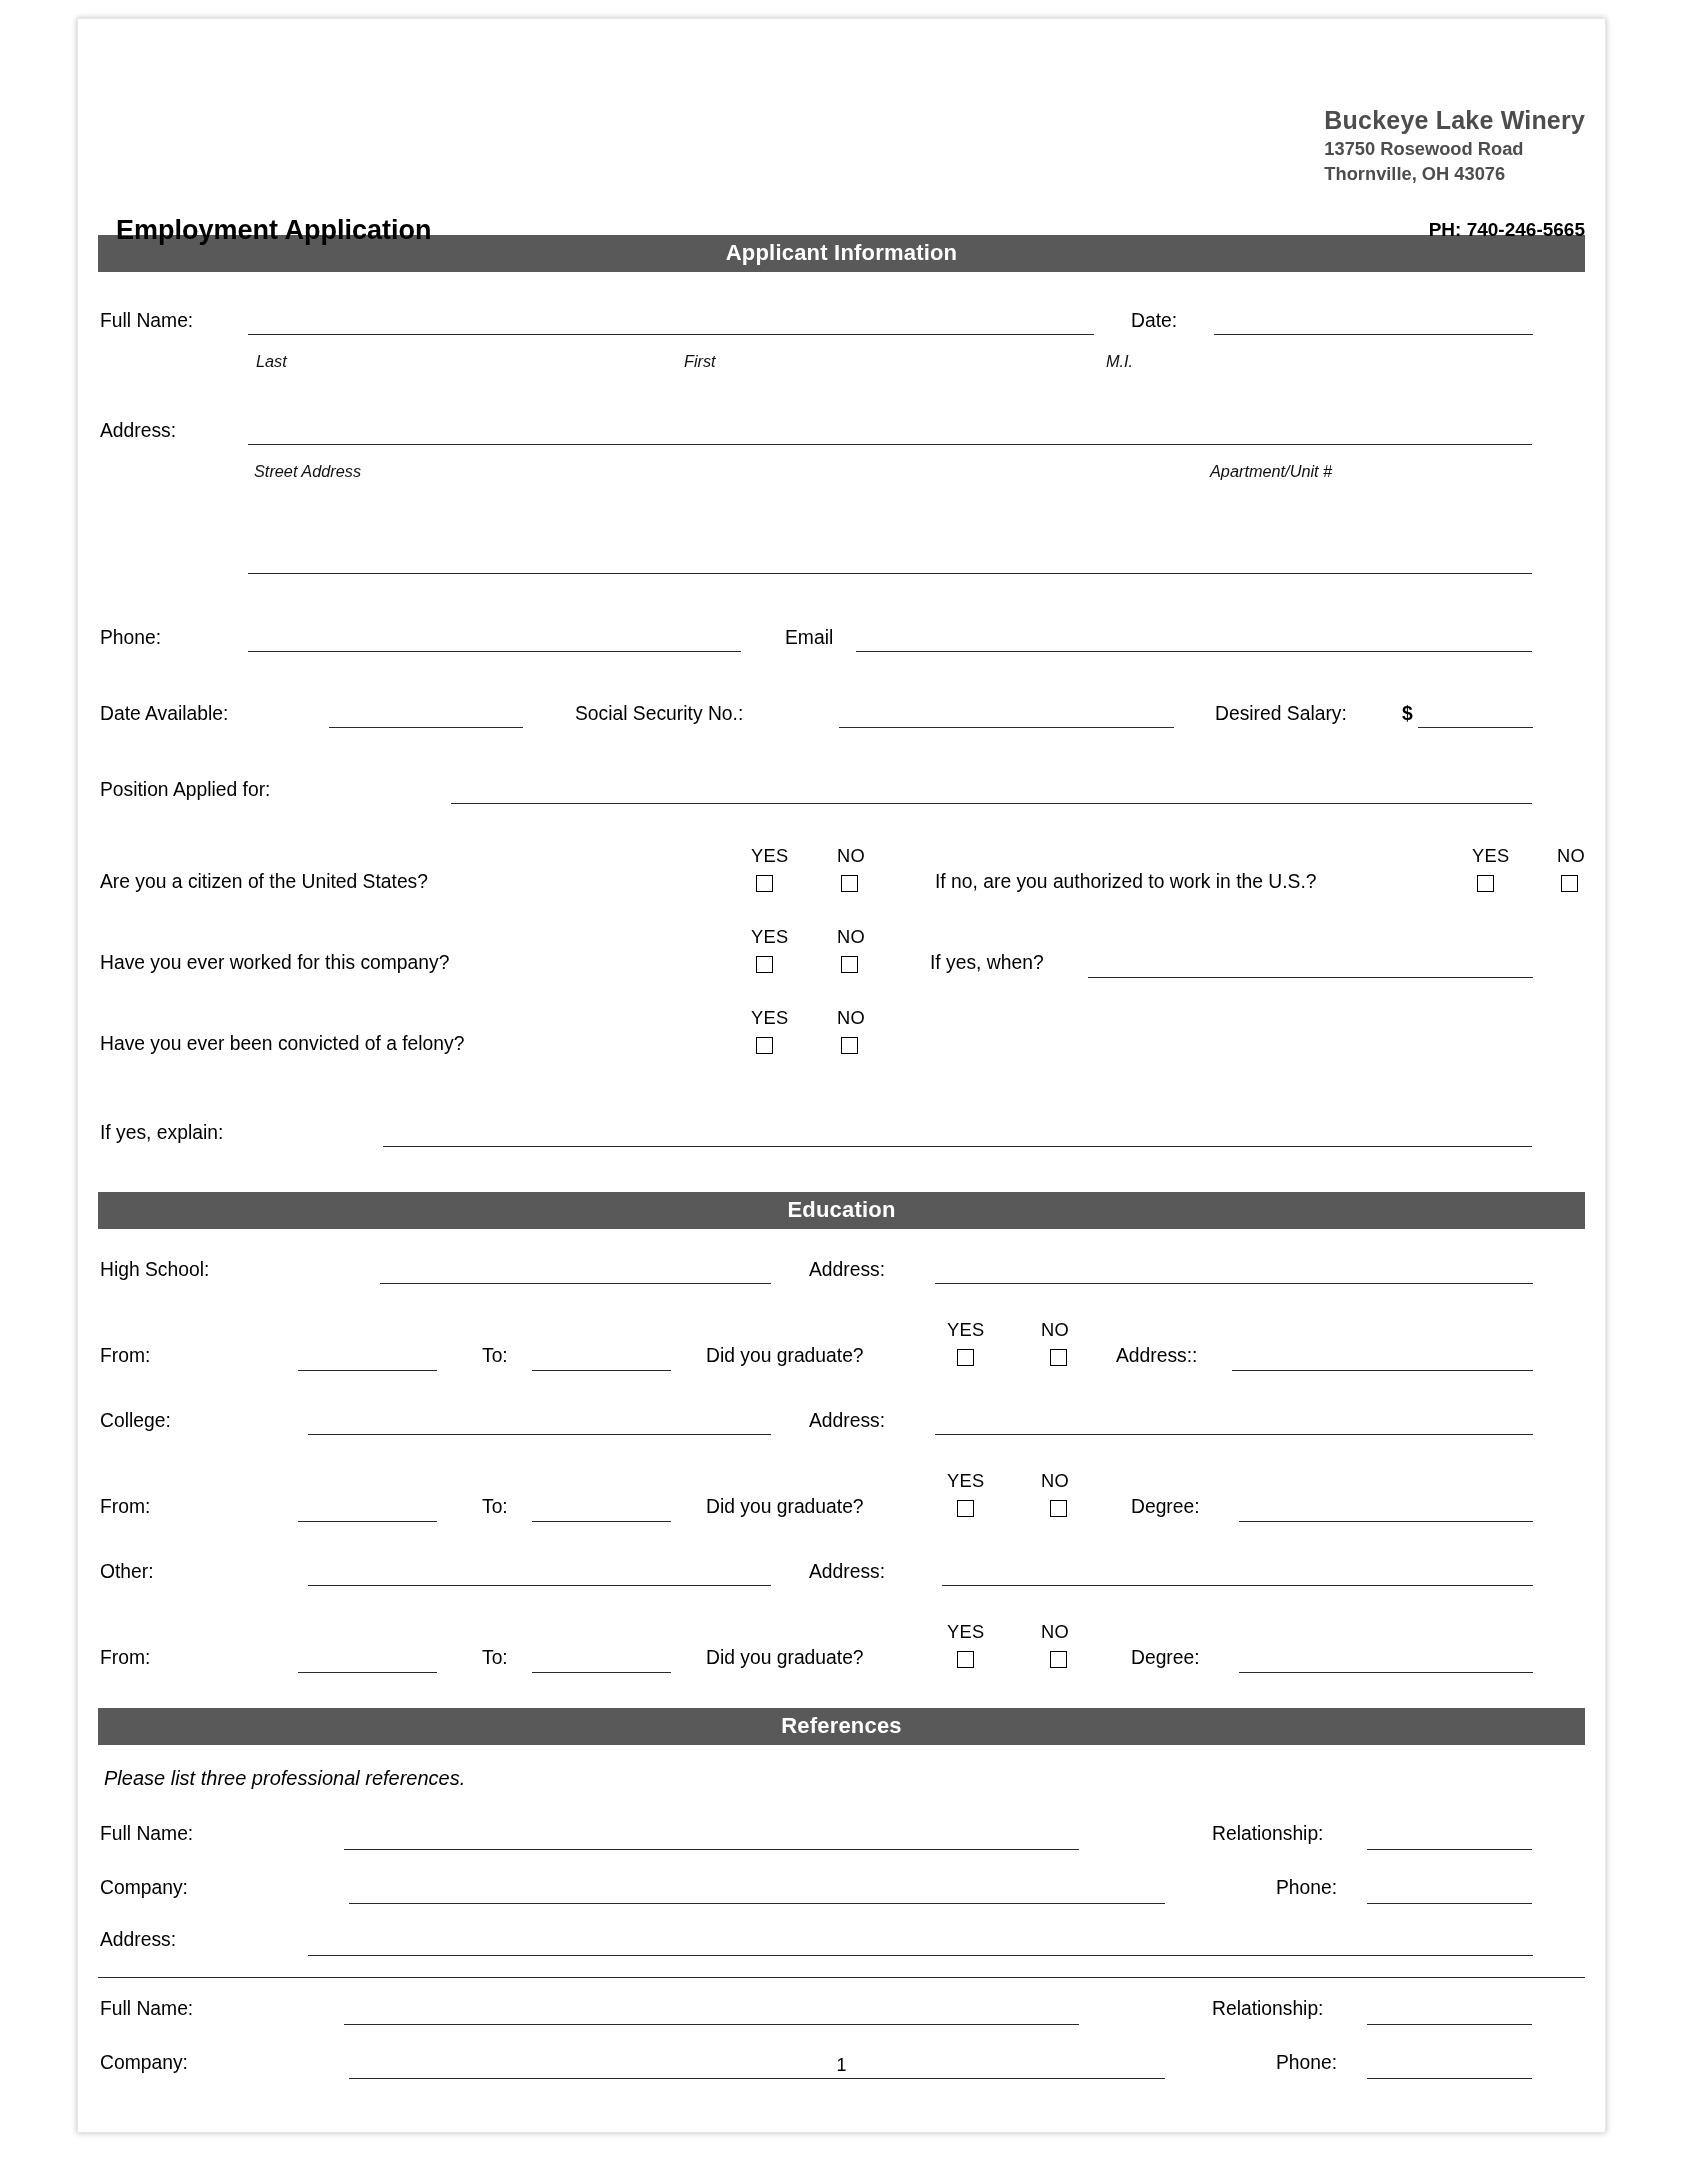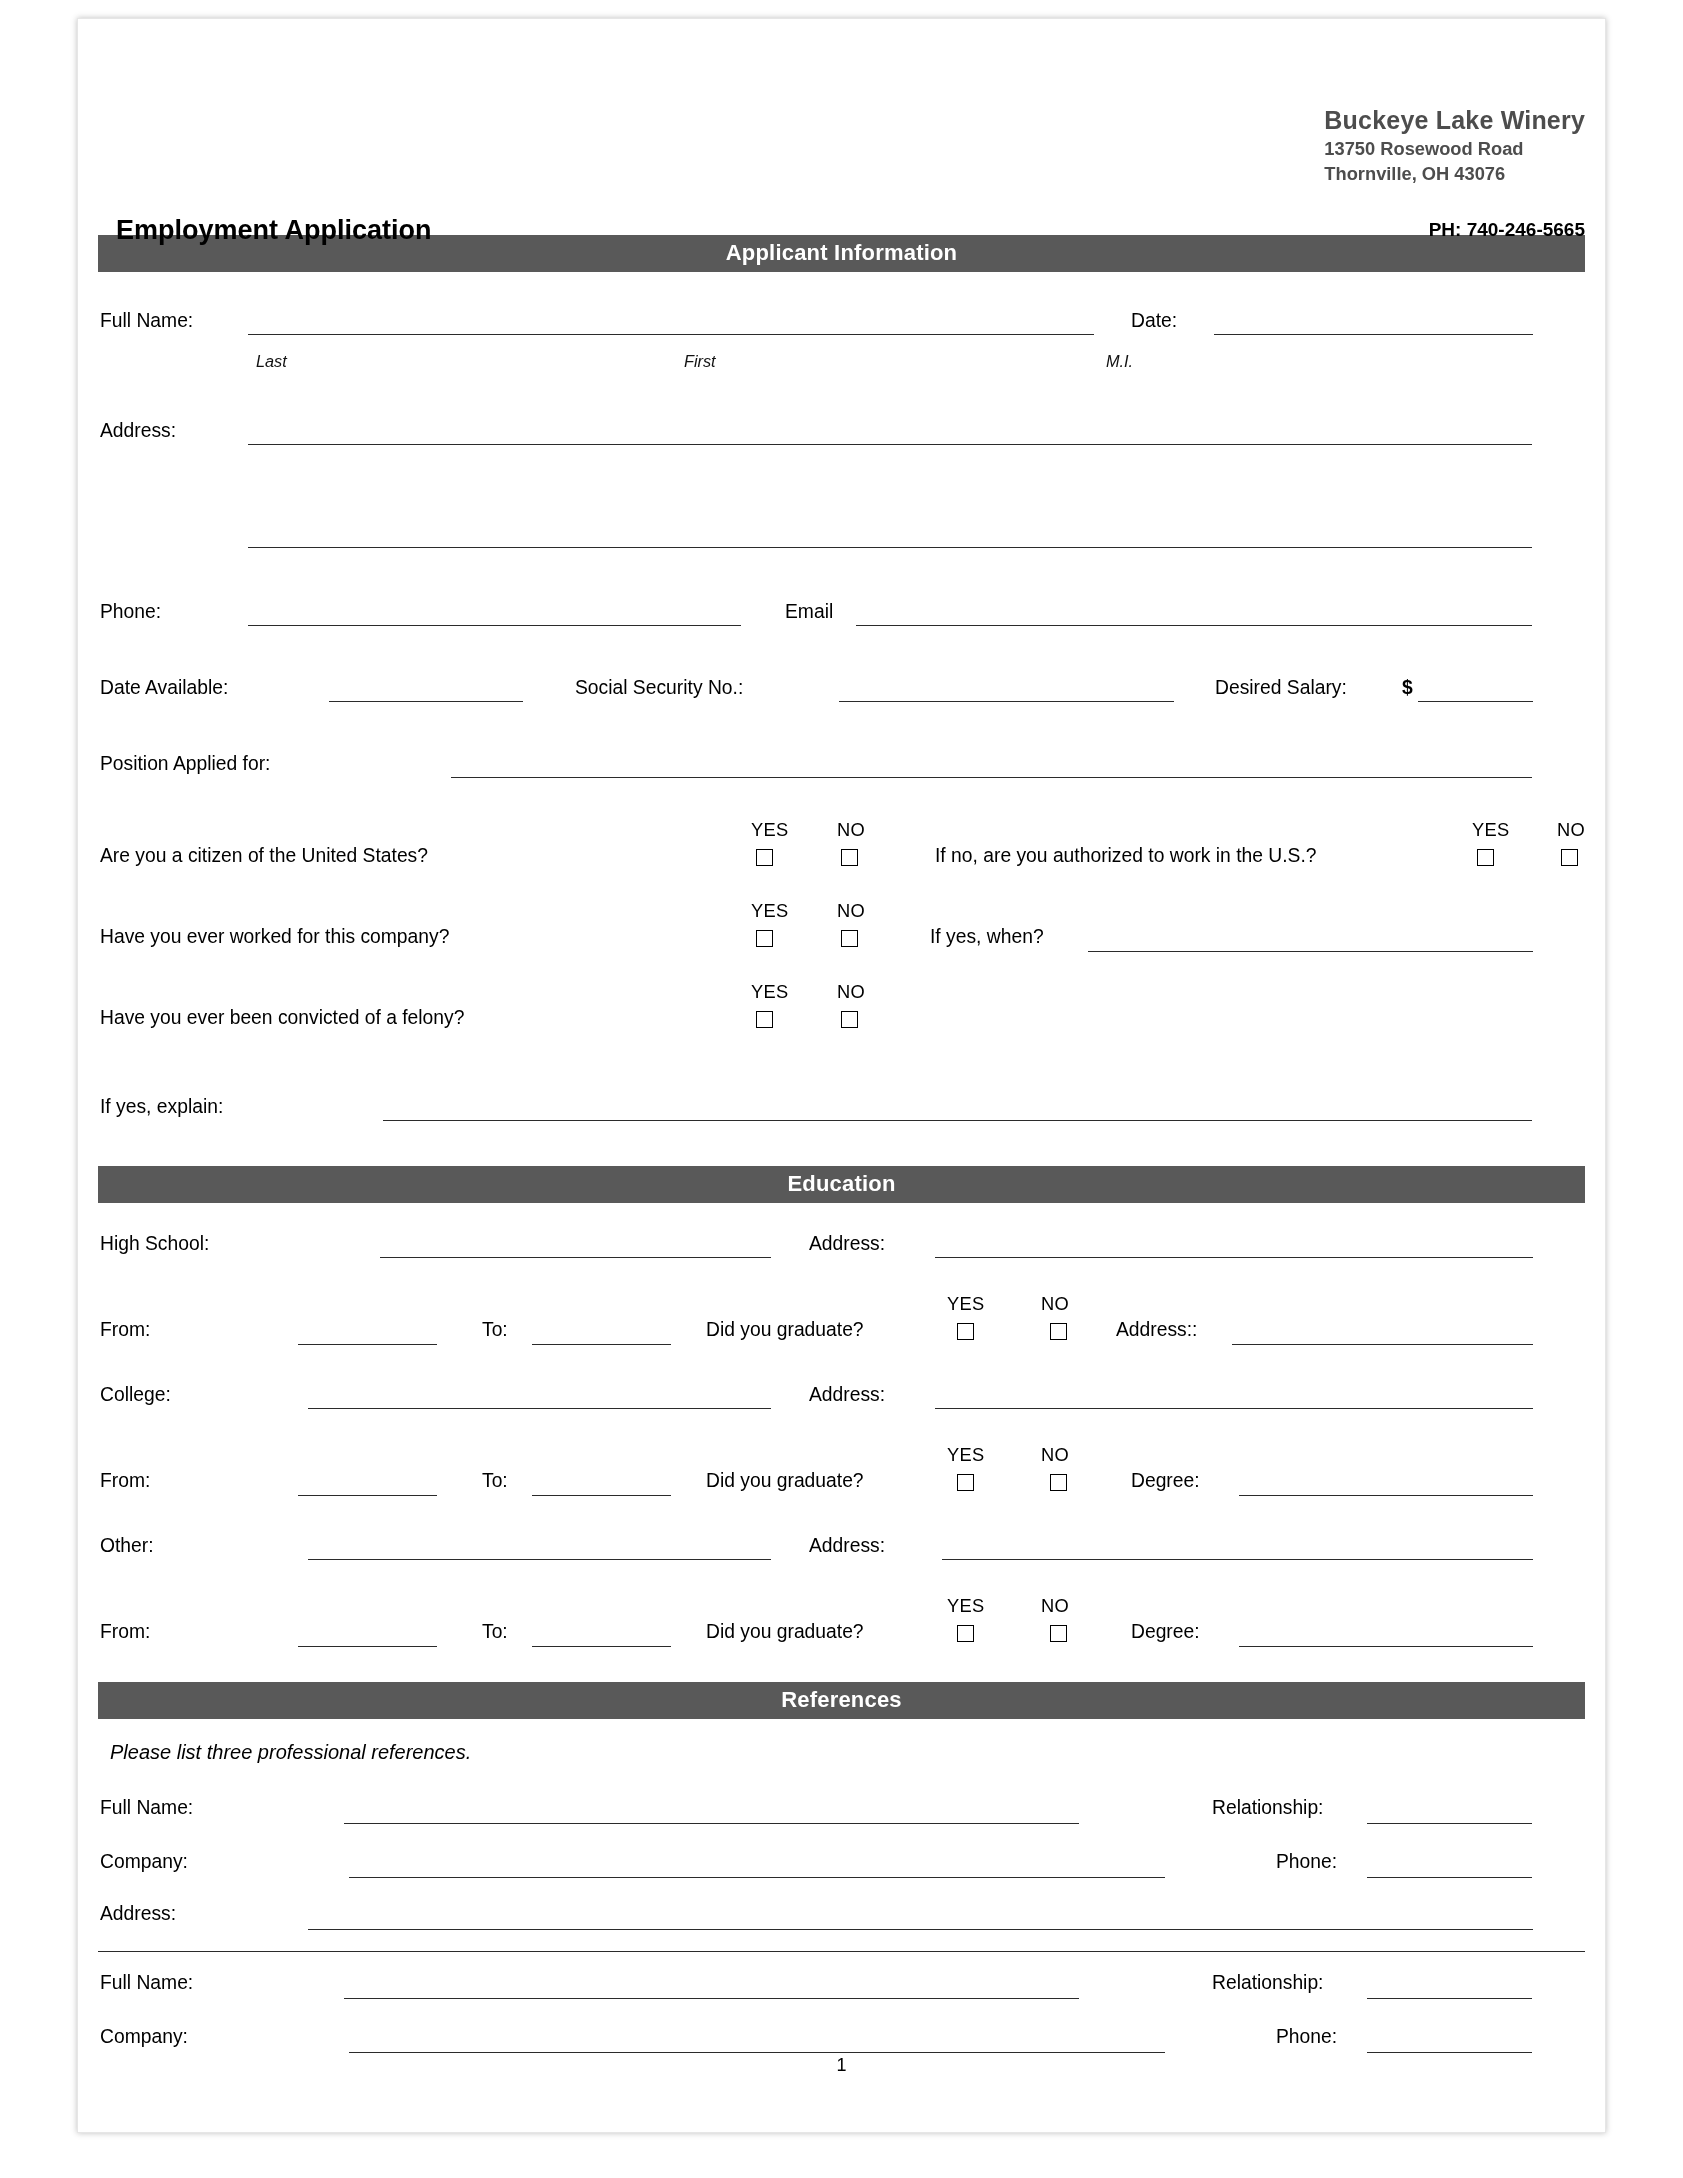--- a/index.html
+++ b/index.html
@@ -168,20 +168,24 @@
       </div>
       <div class="row" style="height:26px;">
         <span class="abs sub" style="left:158px; top:0;">Last</span>
         <span class="abs sub" style="left:586px; top:0;">First</span>
         <span class="abs sub" style="left:1008px; top:0;">M.I.</span>
       </div>
 
       <div class="row" style="height:46px; margin-top:38px;">
         <span class="abs lbl" style="left:2px; top:4px;">Address:</span>
         <span class="abs line" style="left:150px; top:28px; width:1284px;"></span>
+      </div>
+      <div class="row" style="height:26px;">
+        <span class="abs sub" style="left:156px; top:0;">Street Address</span>
+        <span class="abs sub" style="left:1112px; top:0;">Apartment/Unit #</span>
       </div>
 
       <div class="row" style="height:46px; margin-top:57px;">
         <span class="abs line" style="left:150px; top:28px; width:1284px;"></span>
       </div>
 
       <div class="row" style="height:48px; margin-top:32px;">
         <span class="abs lbl" style="left:2px; top:4px;">Phone:</span>
         <span class="abs line" style="left:150px; top:28px; width:493px;"></span>
         <span class="abs lbl" style="left:687px; top:4px;">Email</span>
@@ -301,21 +305,21 @@
         <span class="abs yn-label" style="left:943px; top:0;">NO</span>
         <span class="abs chkbox" style="left:859px; top:30px;"></span>
         <span class="abs chkbox" style="left:952px; top:30px;"></span>
         <span class="abs lbl" style="left:1033px; top:26px;">Degree:</span>
         <span class="abs line" style="left:1141px; top:51px; width:294px;"></span>
       </div>
 
       <div class="section-bar" style="margin-top:16px;">References</div>
 
       <div class="row" style="height:40px; margin-top:22px;">
-        <span class="abs italic-note" style="left:12px; top:0;">Please list three professional references.</span>
+        <span class="abs italic-note" style="left:6px; top:0;">Please list three professional references.</span>
       </div>
 
       <div class="row" style="height:42px; margin-top:14px;">
         <span class="abs lbl" style="left:2px; top:2px;">Full Name:</span>
         <span class="abs line" style="left:246px; top:28px; width:735px;"></span>
         <span class="abs lbl" style="left:1114px; top:2px;">Relationship:</span>
         <span class="abs line" style="left:1269px; top:28px; width:165px;"></span>
       </div>
       <div class="row" style="height:42px; margin-top:12px;">
         <span class="abs lbl" style="left:2px; top:2px;">Company:</span>

